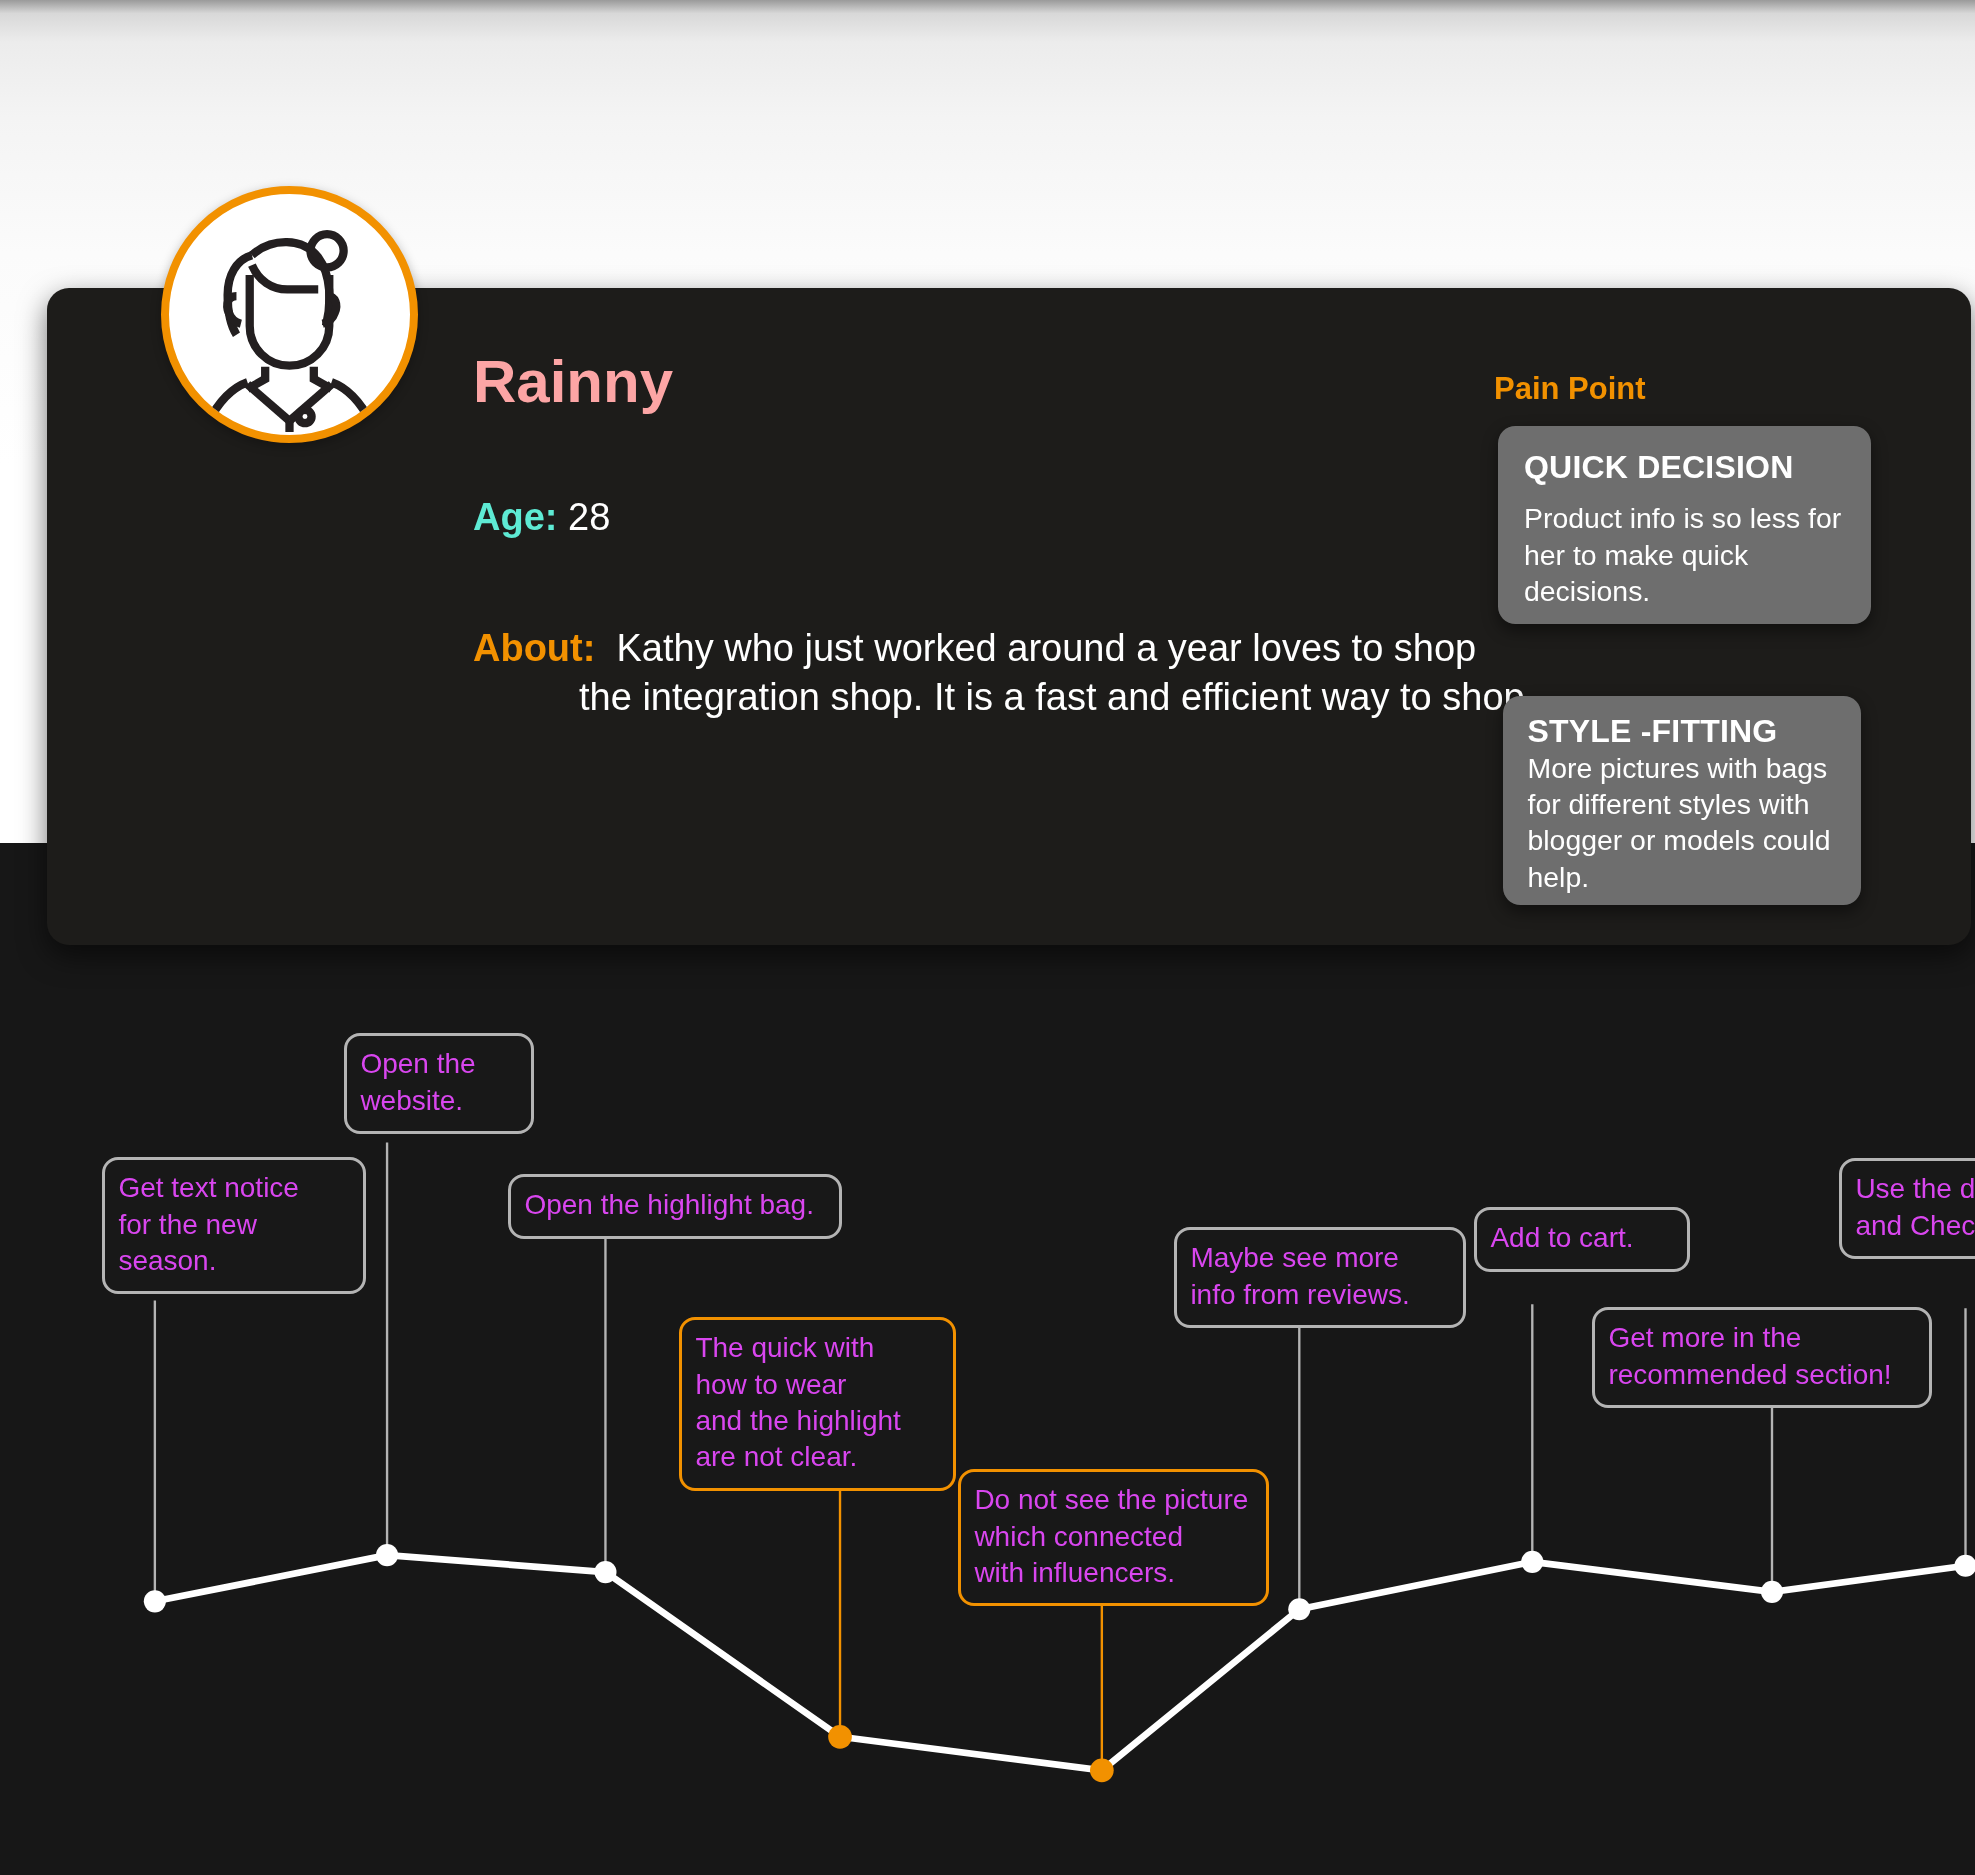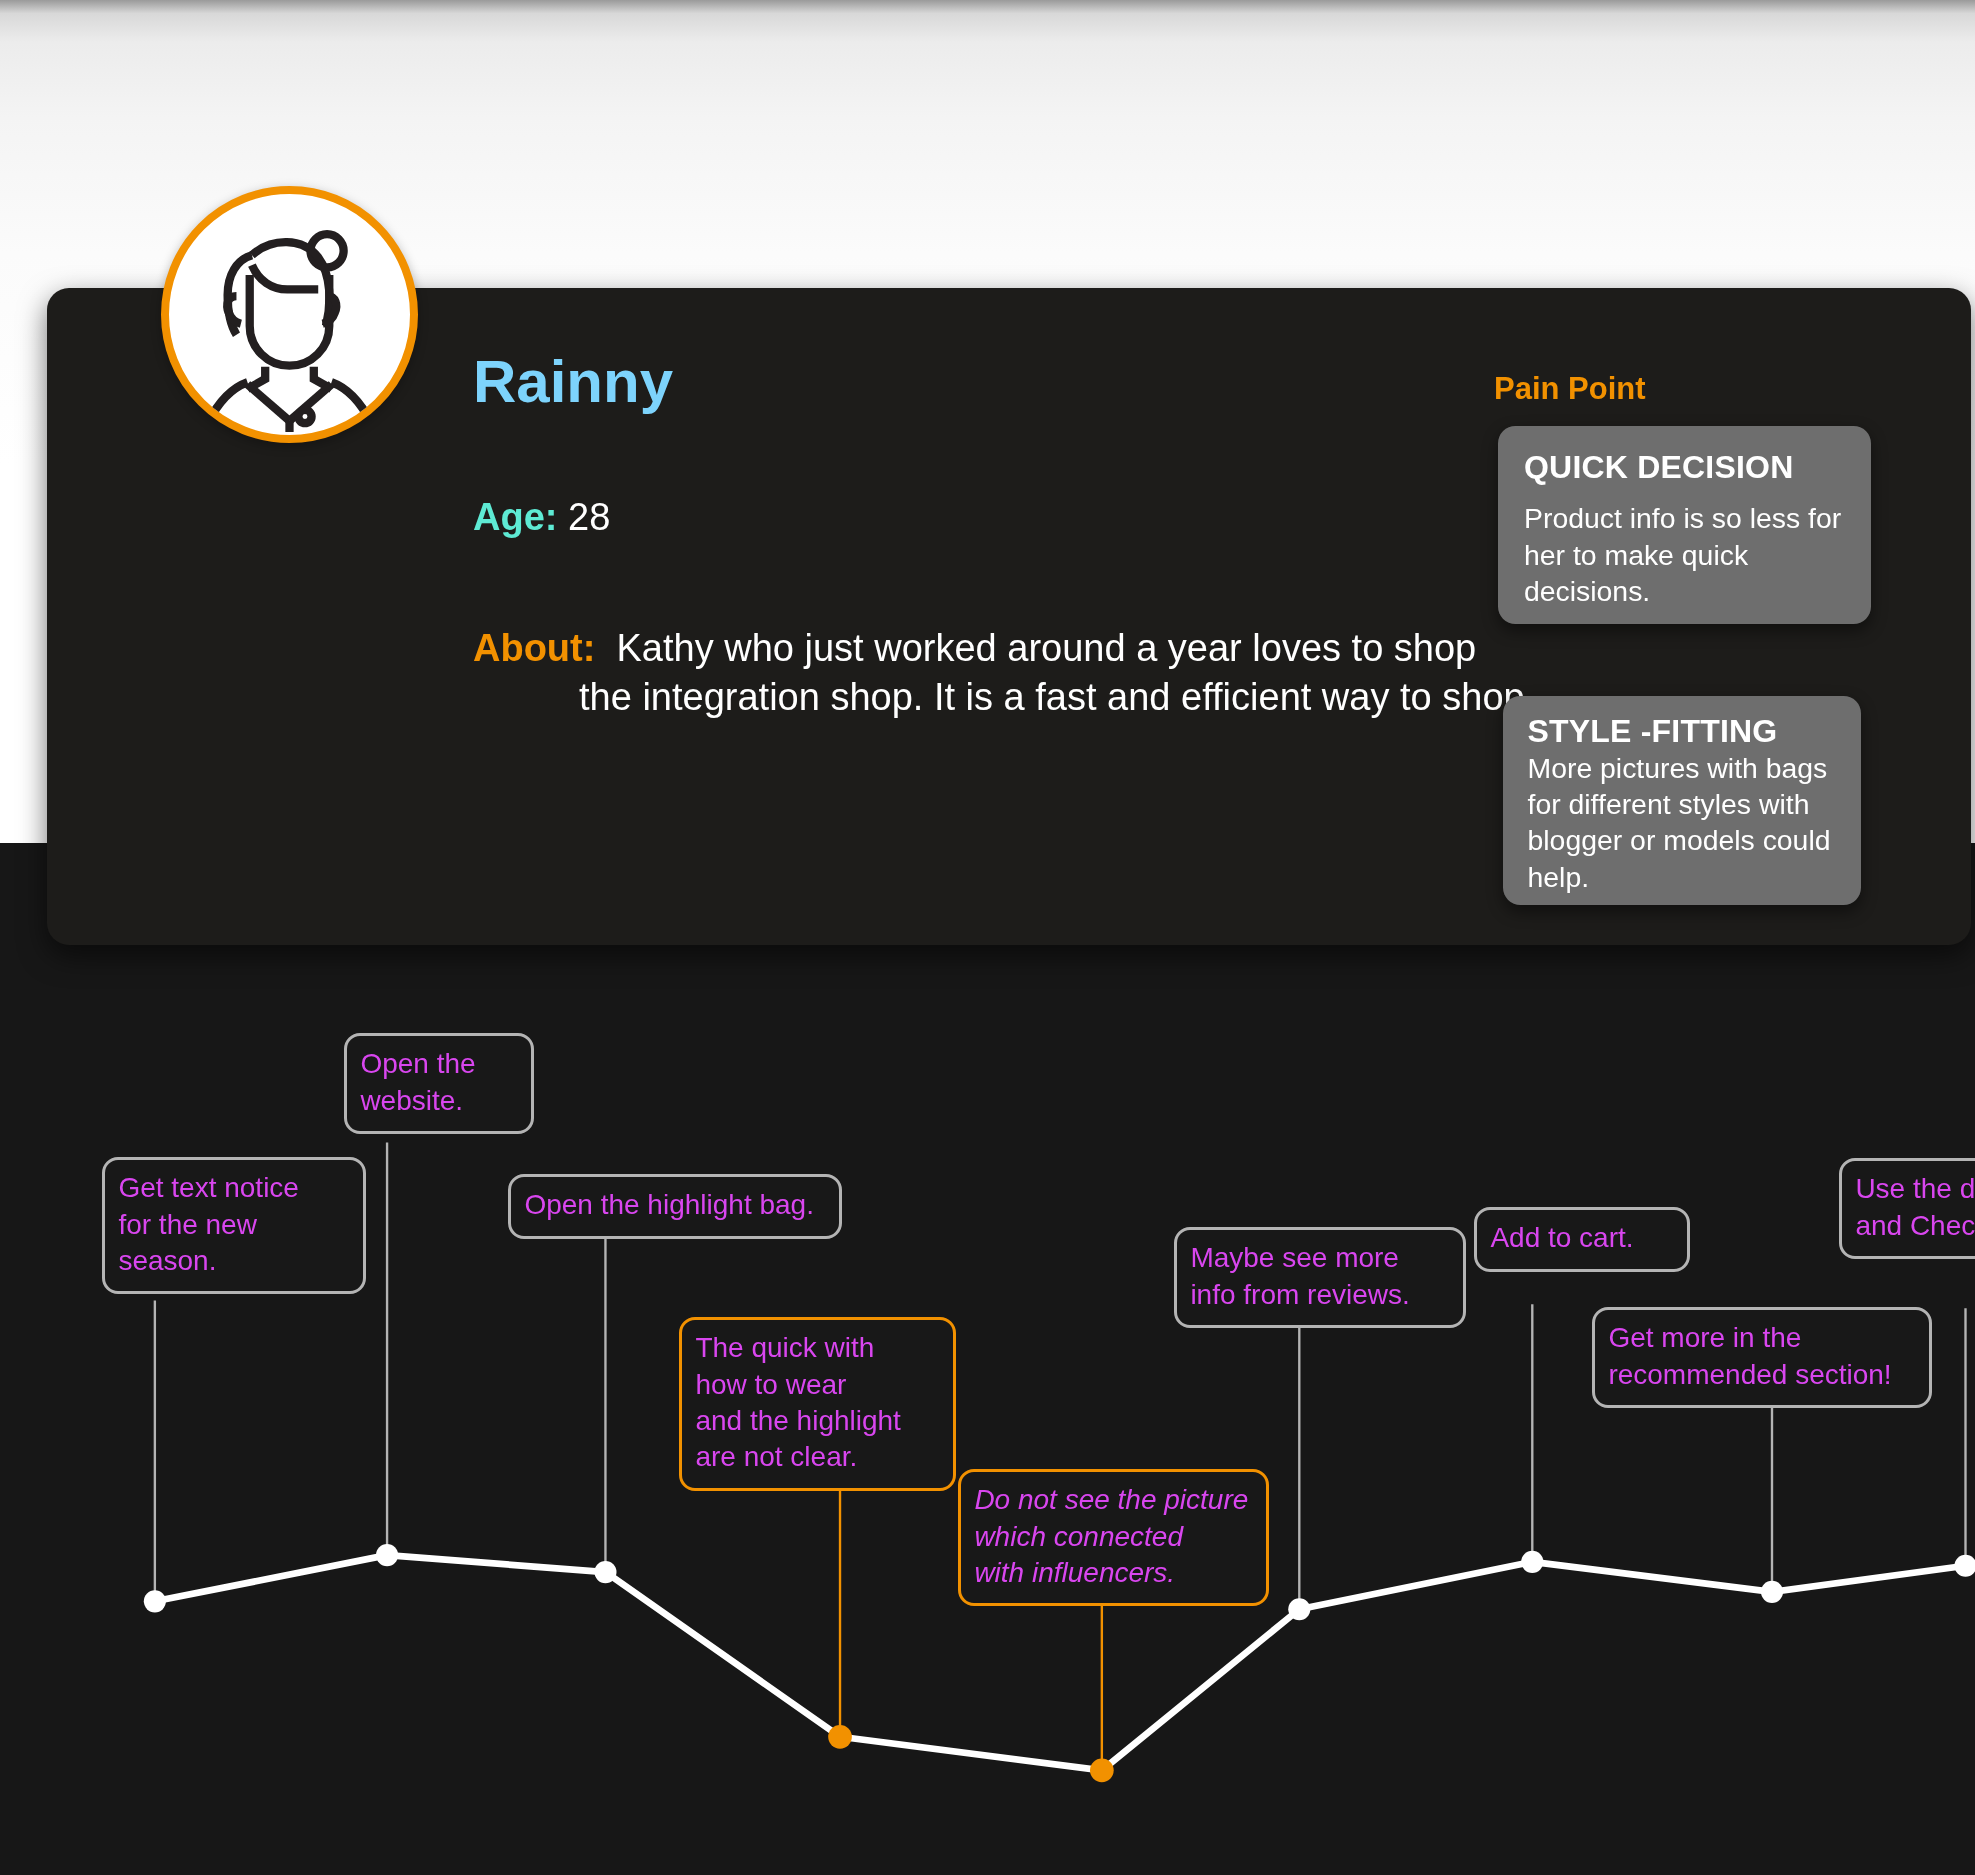--- a/index.html
+++ b/index.html
@@ -33,21 +33,21 @@
     background: #ffffff;
     border: 8.7px solid #f29100;
     overflow: hidden;
     display: flex; align-items: center; justify-content: center;
     box-shadow: 0 3.2px 10.3px rgba(0,0,0,0.28);
   }
   .avatar-ring svg { width: 221px; height: 221px; display: block; margin-top: 13.4px; }
 
   .persona-name {
     position: absolute; left: 473px; top: 352px;
-    font-size: 60px; font-weight: 700; color: #7dd3fc;
+    font-size: 60px; font-weight: 700; color: #fca5a5;
     letter-spacing: 0px; line-height: 1;
   }
 
   .field-row {
     position: absolute; font-size: 38px; line-height: 1.02;
     white-space: nowrap; color: #ffffff; font-weight: 400;
   }
   .field-row .k { color: #5eead4; font-weight: 600; }
   .row-age    { left: 473px; top: 498px; }
   .row-status { left: 473px; top: 564px; }
@@ -189,21 +189,21 @@
     <div class="callout" style="left:344px;  top:88px;  width:190px;">Open the
 website.</div>
 
     <div class="callout" style="left:508px; top:229px;  width:334px;">Open the highlight bag.</div>
 
     <div class="callout orange" style="left:679px; top:372px;  width:277px;">The quick with
 how to wear
 and the highlight
 are not clear.</div>
 
-    <div class="callout orange" style="left:958px; top:524px; width:311px;font-style:italic;">Do not see the picture
+    <div class="callout orange" style="left:958px; top:524px; width:311px;">Do not see the picture
 which connected
 with influencers.</div>
 
     <div class="callout" style="left:1174px; top:282px;  width:292px;">Maybe see more
 info from reviews.</div>
 
     <div class="callout" style="left:1474px; top:262px;  width:216px;">Add to cart.</div>
 
     <div class="callout" style="left:1592px; top:362px;  width:340px;">Get more in the
 recommended section!</div>

